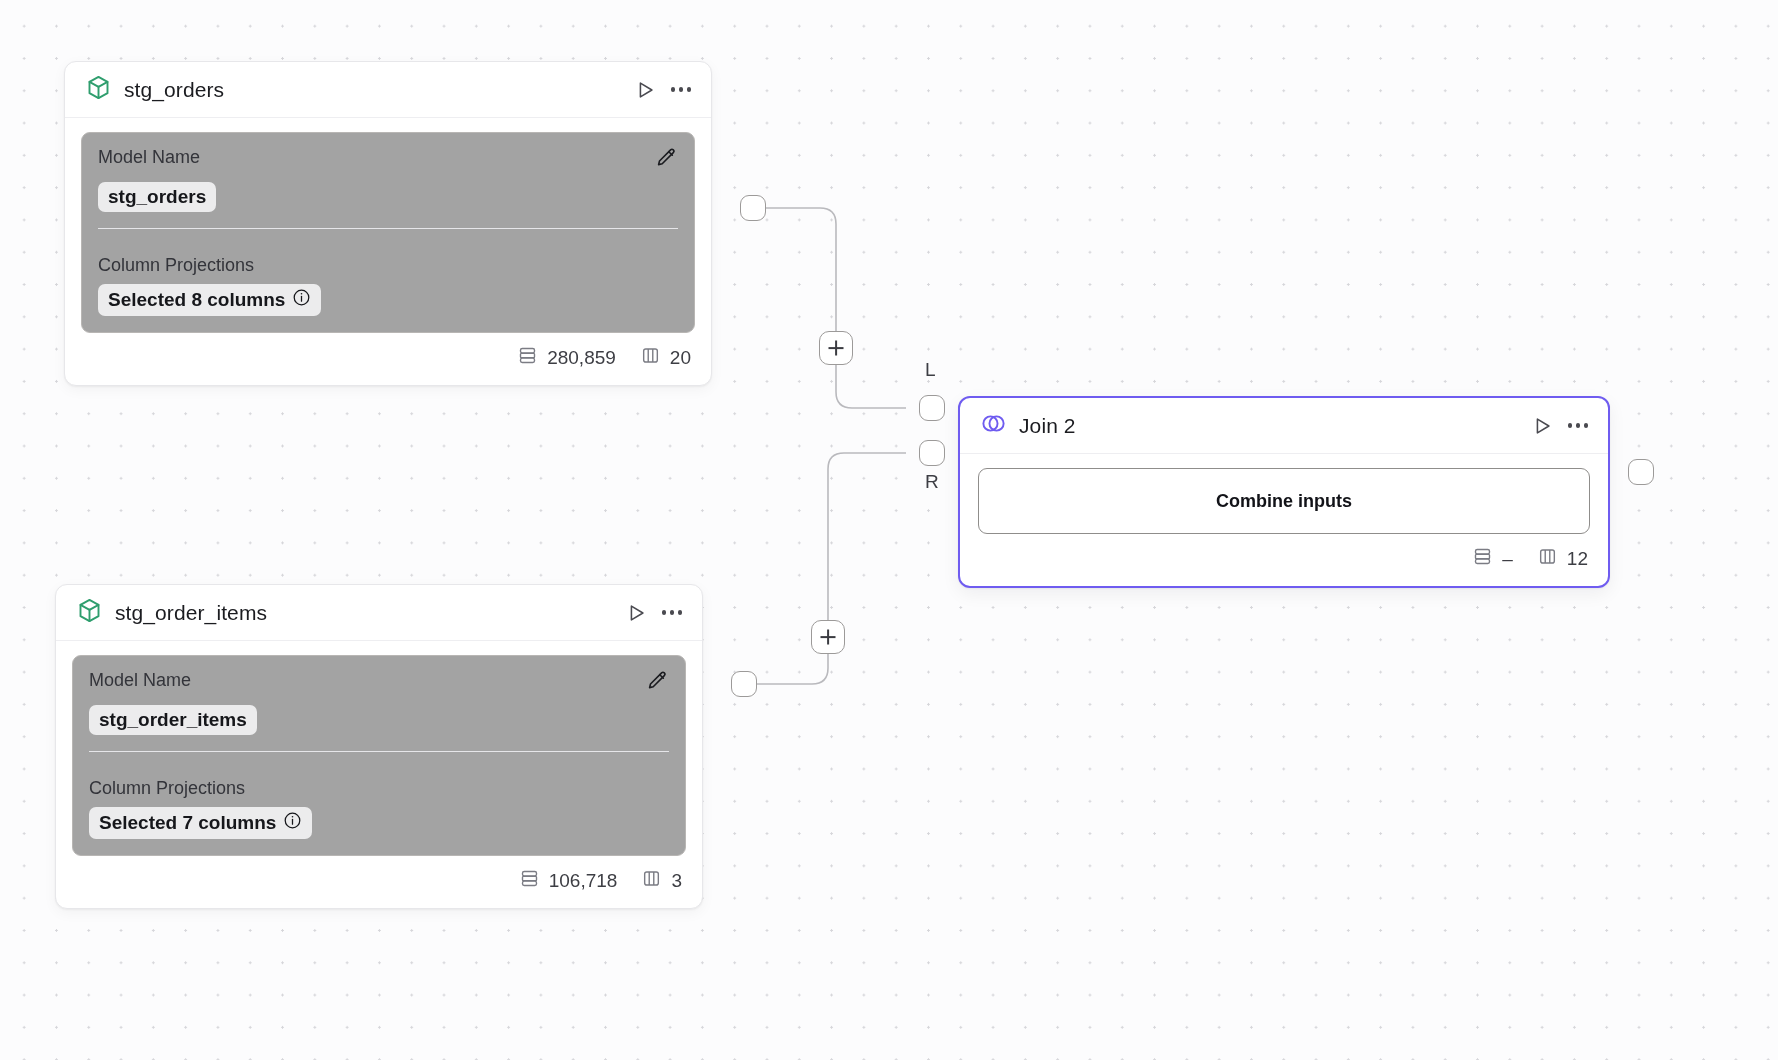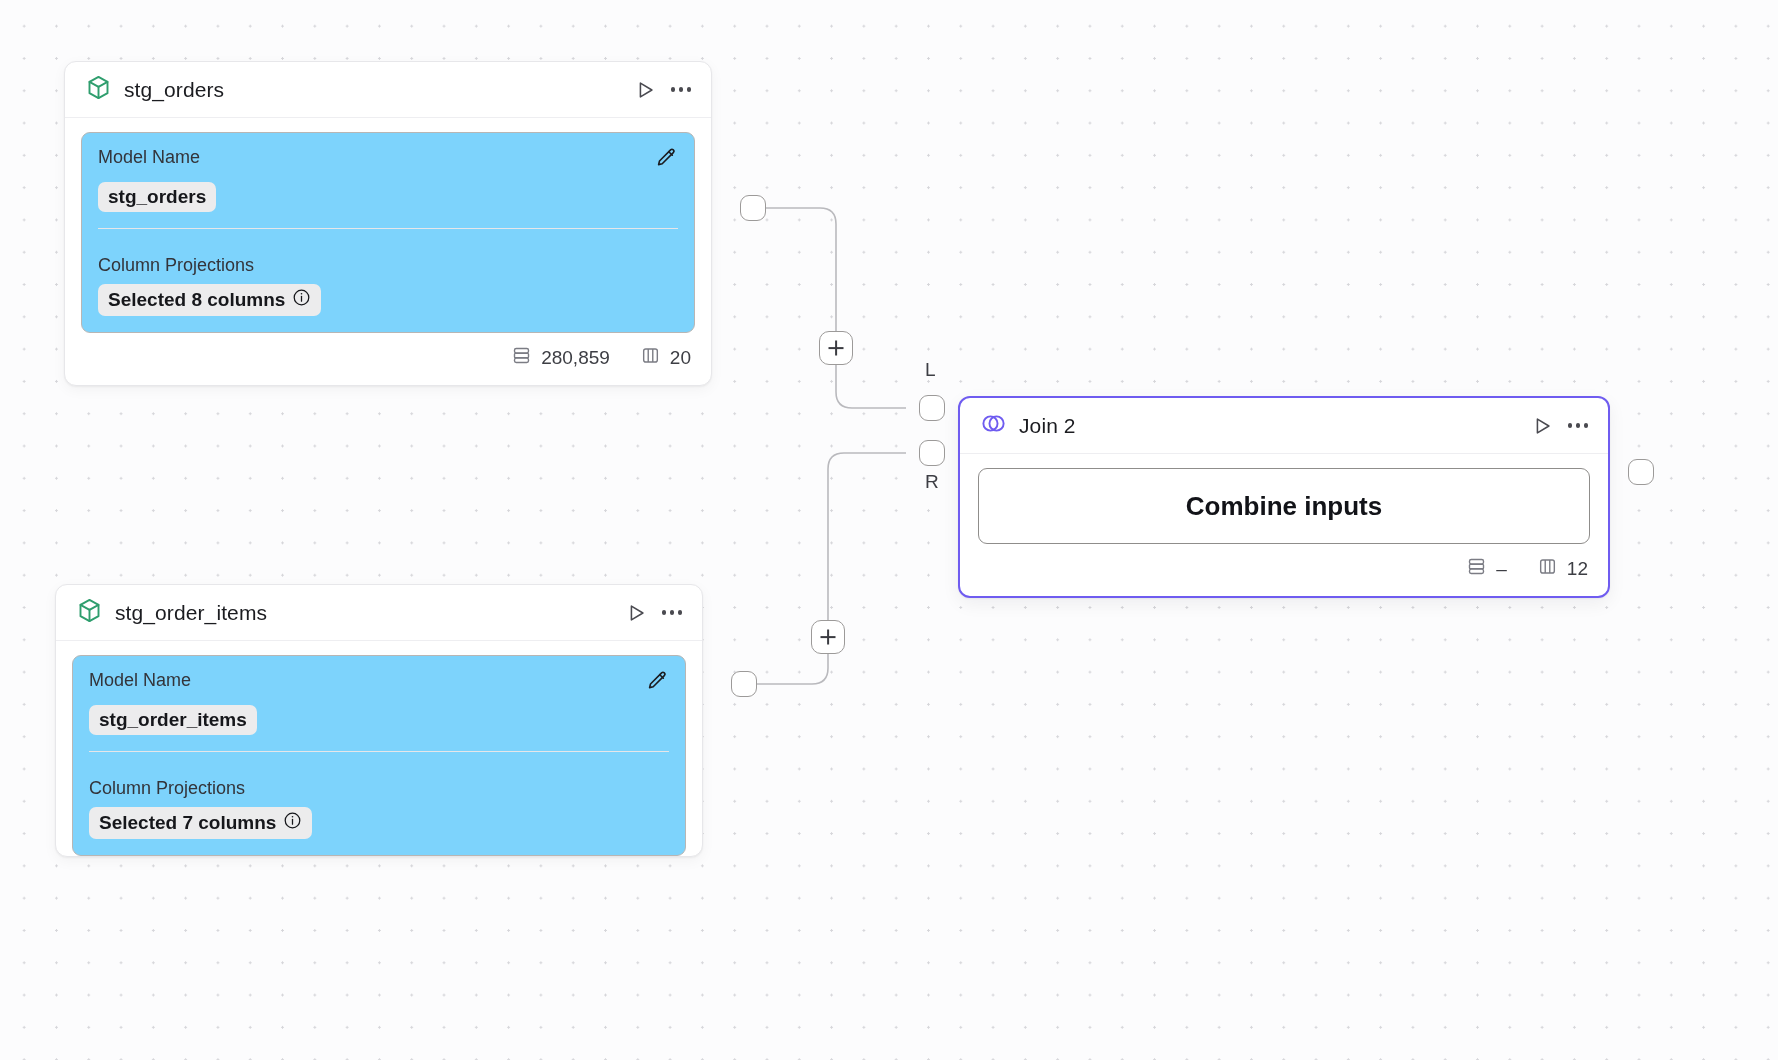--- a/index.html
+++ b/index.html
@@ -85,21 +85,21 @@
     background: #4a4a50;
   }
 
   
   .node-body { padding: 14px 16px 0 16px; }
 
   .field-box {
     border: 1px solid #b8b6b4;
     border-radius: 9px;
     padding: 14px 16px 16px 16px;
-    background: #7dd3fc;
+    background: #a3a3a3;
   }
 
   .field-row-head {
     display: flex;
     align-items: flex-start;
     justify-content: space-between;
   }
   .field-label {
     font-size: 18px;
     color: #33343a;
@@ -131,21 +131,21 @@
     margin: 16px 0 0 0;
   }
 
   .field-sub { margin-top: 26px; }
 
   
   .node-footer {
     display: flex;
     align-items: center;
     justify-content: flex-end;
-    gap: 16px;
+    gap: 10px;
     padding: 12px 20px 14px 20px;
     font-size: 19px;
     color: #54555c;
   }
   .stat {
     display: flex;
     align-items: center;
     gap: 9px;
   }
   .stat + .stat { margin-left: 14px; }
@@ -155,25 +155,25 @@
   .node.join {
     border: 2px solid #6f5cf0;
     border-radius: 12px;
     box-shadow: 0 1px 2px rgba(16,18,27,.05), 0 6px 18px rgba(16,18,27,.06);
   }
   .join .node-header { height: 56px; }
   .combine-box {
     margin: 14px 18px 0 18px;
     border: 1px solid #8f8d8b;
     border-radius: 9px;
-    height: 76px;
+    height: 66px;
     display: flex;
     align-items: center;
     justify-content: center;
-    font-size: 26px;
+    font-size: 18px;
     font-weight: 700;
     color: #121318;
     cursor: pointer;
   }
 
   
   .port {
     position: absolute;
     width: 26px;
     height: 26px;
@@ -359,20 +359,41 @@
                 <path d="M12 10.7v6"></path>
                 <circle cx="12" cy="7.3" r="1.05" fill="#16171b" stroke="none"></circle>
               </svg>
             </span>
           </span>
         </div>
 
       </div>
     </div>
 
+    <div class="node-footer">
+      <span class="stat">
+        <span>
+          <svg width="21" height="21" viewBox="0 0 24 24" fill="none" stroke="#7b7c84" stroke-width="1.6" stroke-linejoin="round">
+            <rect x="4" y="4" width="16" height="5" rx="2"></rect>
+            <rect x="4" y="9.6" width="16" height="4.8" rx="1"></rect>
+            <rect x="4" y="15" width="16" height="5" rx="2"></rect>
+          </svg>
+        </span>
+        <span class="stat-val">106,718</span>
+      </span>
+      <span class="stat">
+        <span>
+          <svg width="21" height="21" viewBox="0 0 24 24" fill="none" stroke="#7b7c84" stroke-width="1.6" stroke-linejoin="round">
+            <rect x="4.2" y="4.5" width="15.6" height="15" rx="2.4"></rect>
+            <path d="M9.4 4.5v15M14.6 4.5v15"></path>
+          </svg>
+        </span>
+        <span class="stat-val">3</span>
+      </span>
+    </div>
   </div>
 
   <div class="port" style="left:731px; top:671px;"></div>
 
   <div class="node join" id="node-join-2" style="left:958px; top:396px; width:652px;">
 
     <div class="node-header">
       <span class="node-icon">
         <svg width="27" height="27" viewBox="0 0 24 24" fill="none" stroke="#6f5cf0" stroke-width="1.7">
           <circle cx="9.3" cy="12" r="6.3"></circle>

